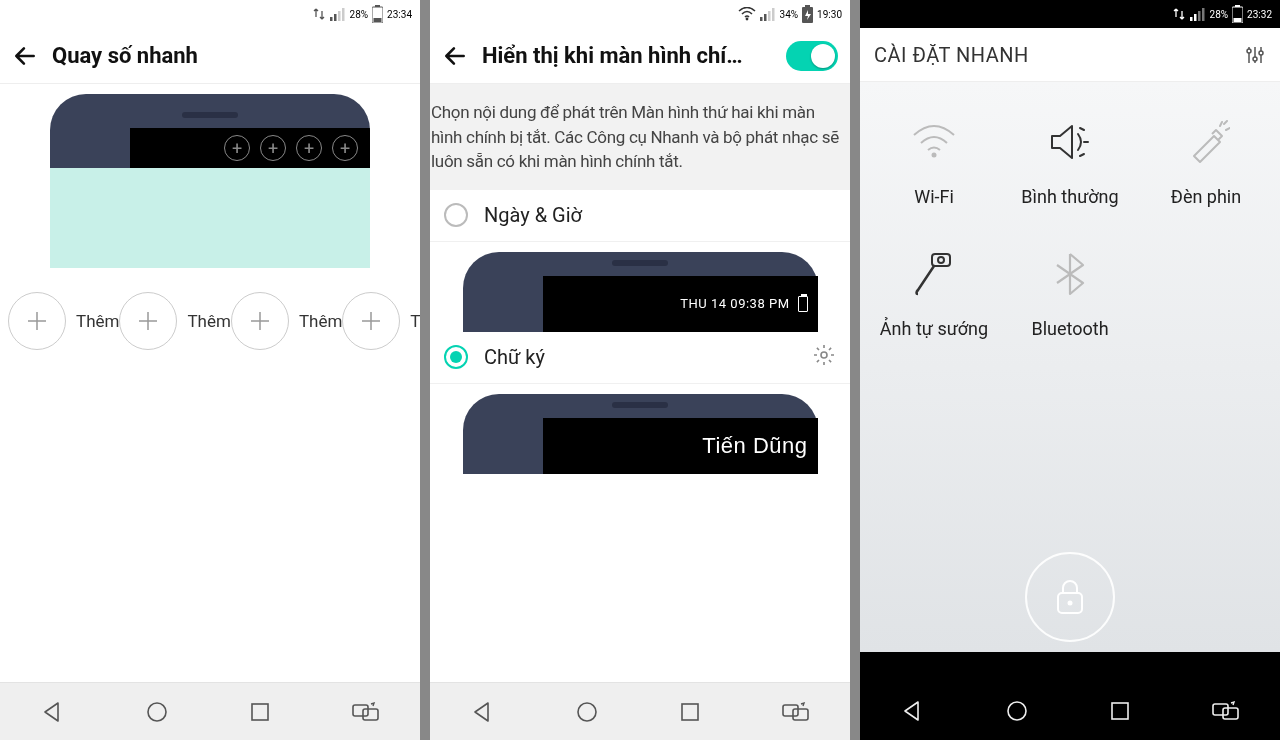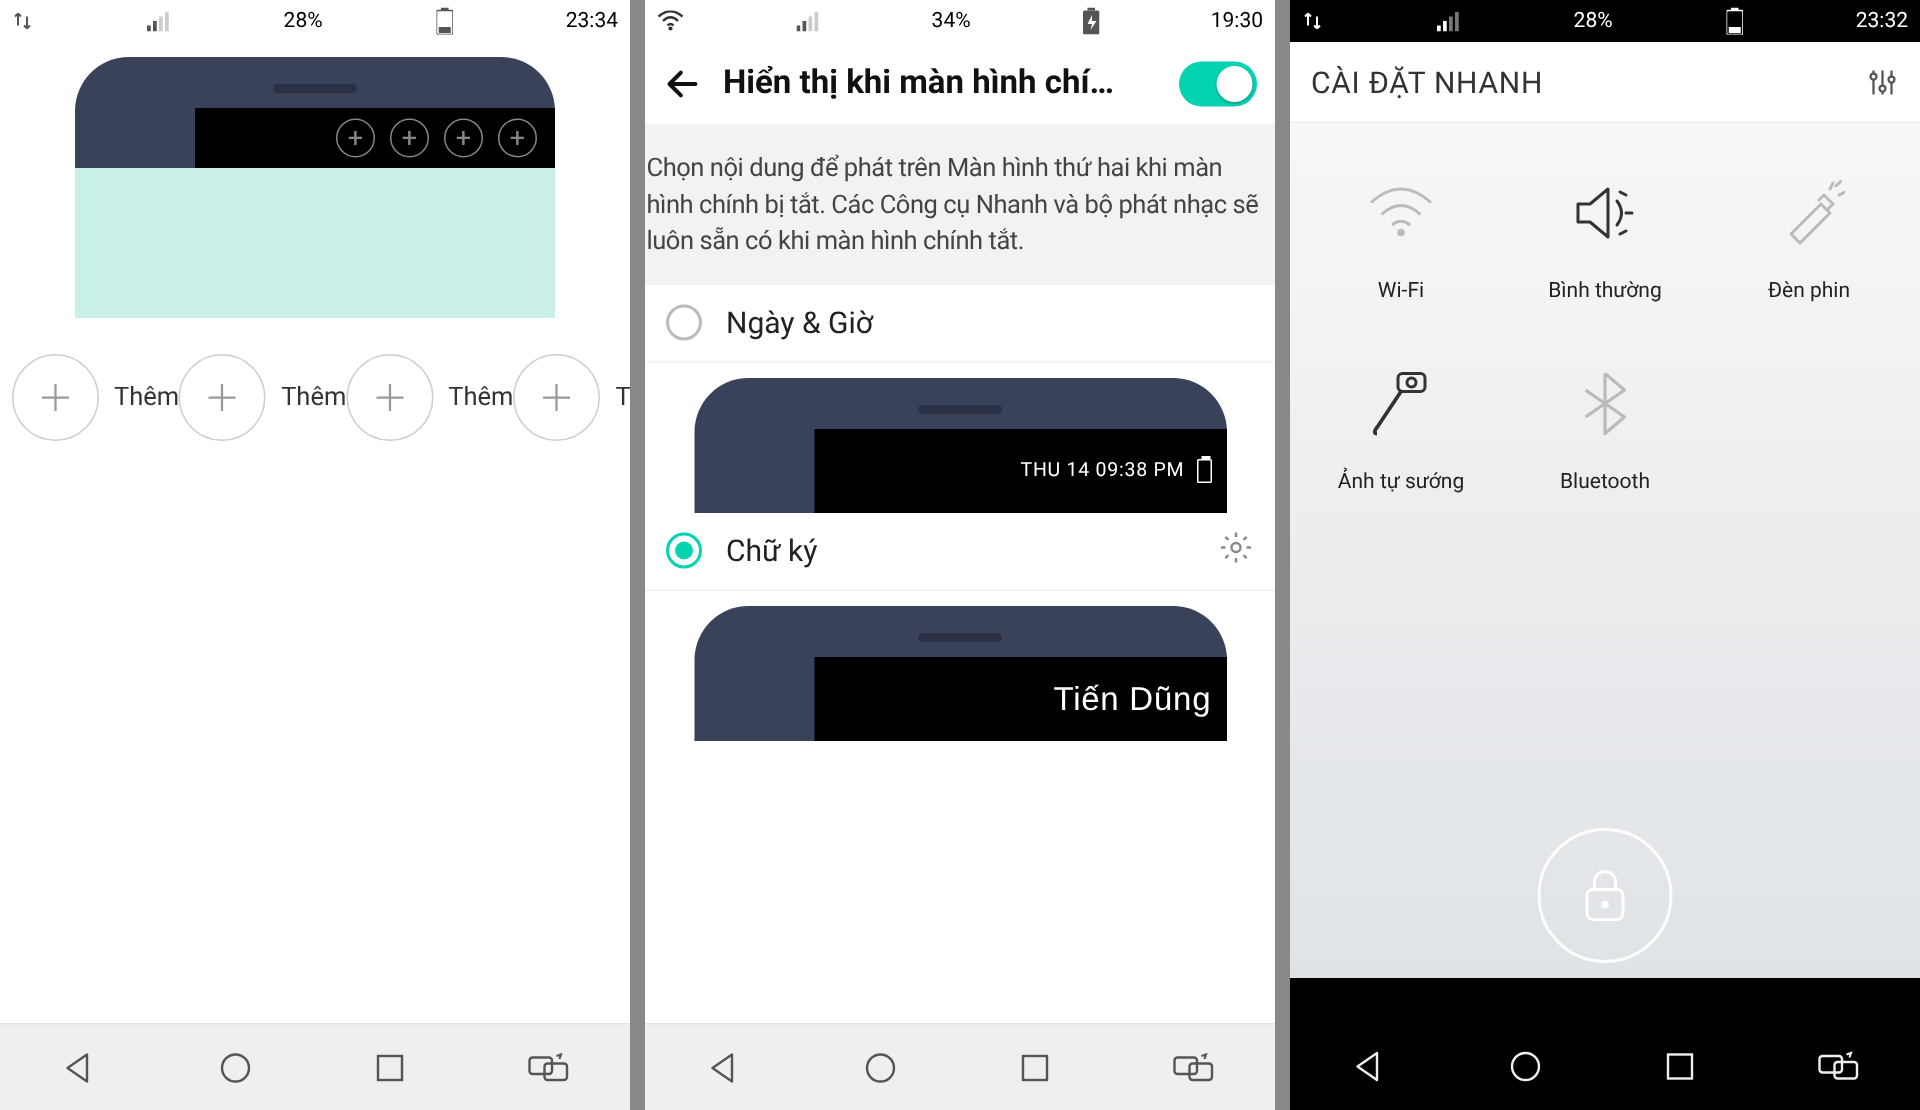--- a/index.html
+++ b/index.html
@@ -1,20 +1,20 @@
 <!DOCTYPE html>
 <html><head>
 <meta charset="utf-8">
 <style>
 * { margin: 0; padding: 0; box-sizing: border-box; font-family: -apple-system, "Segoe UI", Roboto, sans-serif; }
 body { display: flex; background: #888; width: 1280px; height: 740px; gap: 10px; }
 .phone { background: #fff; flex: 1; display: flex; flex-direction: column; position: relative; overflow: hidden; }
 
 
-.statusbar { height: 28px; display: flex; justify-content: space-between; align-items: center; padding: 0 8px; font-size: 14px; gap: 4px; }
+.statusbar { height: 28px; display: flex; justify-content: flex-end; align-items: center; padding: 0 8px; font-size: 10px; gap: 4px; }
 .statusbar.dark { background: #000; color: #fff; }
 .sb-icon { display: inline-flex; align-items: center; }
 .signal svg, .wifi svg, .batt svg { display: block; }
 
 
 .hdr { display: flex; align-items: center; height: 56px; padding: 0 12px; gap: 14px; border-bottom: 1px solid #eee; }
 .hdr-title { font-size: 22px; font-weight: 700; color: #111; text-overflow: ellipsis; white-space: nowrap; overflow: hidden; flex: 1; }
 .back svg { display: block; }
 
 
@@ -45,36 +45,36 @@
 
 .tgl { width: 52px; height: 30px; border-radius: 16px; background: #04d3b2; position: relative; flex: none; }
 .tgl::after { content: ""; position: absolute; right: 3px; top: 3px; width: 24px; height: 24px; background: #fff; border-radius: 50%; box-shadow: 0 1px 2px rgba(0,0,0,.3); }
 
 
 .radioitem { display: flex; align-items: center; height: 52px; padding: 0 14px; font-size: 20px; color: #222; gap: 16px; border-bottom: 1px solid #f0f0f0; }
 .radio { width: 24px; height: 24px; border: 2px solid #bbb; border-radius: 50%; flex: none; }
 .radio.on { border-color: #04d3b2; display: flex; align-items: center; justify-content: center; }
 .radio.on::after { content: ""; width: 12px; height: 12px; background: #04d3b2; border-radius: 50%; }
 .gear { margin-left: auto; color: #888; }
-.device2 { width: 355px; background: #3a4259; border-radius: 36px 36px 0 0; padding-top: 18px; }
+.device2 { width: 355px; background: #3a4259; border-radius: 36px 36px 0 0; padding-top: 8px; }
 .sscreen2 { height: 56px; background: #000; margin-left: 80px; display: flex; justify-content: flex-end; align-items: center; padding-right: 10px; color: #fff; font-size: 13px; letter-spacing: .5px; gap: 8px; }
 .sig { font-family: Liberation Sans, sans-serif; font-size: 22px; color: #fff; }
 .batt-sm { width: 10px; height: 16px; border: 1px solid #fff; border-radius: 1px; position: relative; }
 .batt-sm::before { content:""; position:absolute; top:-3px; left:2px; width:6px; height:2px; background:#fff; }
 
 
 .qshdr { display: flex; align-items: center; height: 54px; padding: 0 14px; justify-content: space-between; border-bottom: 1px solid #eee; }
 .qshdr-title { font-size: 20px; letter-spacing: .5px; color: #333; }
 .sliders svg { display:block; }
 .qspanel { background: linear-gradient(#f6f7f8, #e0e3e6); flex: 1; padding: 30px 6px 0; position: relative; }
 .qsgrid { display: grid; grid-template-columns: repeat(3, 1fr); row-gap: 36px; }
 .qsitem { display: flex; flex-direction: column; align-items: center; gap: 14px; }
 .qsico { height: 60px; display: flex; align-items: center; justify-content: center; color: #333; }
 .qsico.dim { color: #bbb; }
-.qslbl { font-size: 14px; color: #222; text-align: right; line-height: 1.2; }
+.qslbl { font-size: 18px; color: #222; text-align: right; line-height: 1.2; }
 .lockcircle { position: absolute; bottom: 10px; left: 50%; transform: translateX(-50%); width: 90px; height: 90px; border: 2px solid rgba(255,255,255,.9); border-radius: 50%; display: flex; align-items: center; justify-content: center; color: #fff; }
 .blackbar { height: 30px; background: #000; }
 </style>
 </head>
 <body>
 
 <div class="phone">
   <div class="statusbar">
     <span class="sb-icon">
       <svg width="14" height="14" viewBox="0 0 14 14">
@@ -93,20 +93,28 @@
     <span class="sb-icon batt">
       <svg width="11" height="18">
           <rect x="3" y="0" width="5" height="2" fill="#555"></rect>
           <rect x="0" y="2" width="11" height="16" rx="1" fill="none" stroke="#555"></rect>
           <rect x="1.5" y="13" width="8" height="4" fill="#555"></rect>
         </svg>
     </span>
     <span>23:34</span>
   </div>
 
+  <div class="hdr">
+    <span class="back">
+      <svg width="26" height="26" viewBox="0 0 24 24">
+          <path d="M20 12H4m0 0l7-7M4 12l7 7" stroke="#111" stroke-width="2.4" fill="none" stroke-linecap="round" stroke-linejoin="round"></path>
+        </svg>
+    </span>
+    <span class="hdr-title">Quay số nhanh</span>
+  </div>
 
   <div class="mock">
     <div class="device">
       <div class="speaker"></div>
       <div class="secondscreen">
         <span class="circbtn">+</span>
         <span class="circbtn">+</span>
         <span class="circbtn">+</span>
         <span class="circbtn">+</span>
       </div>

